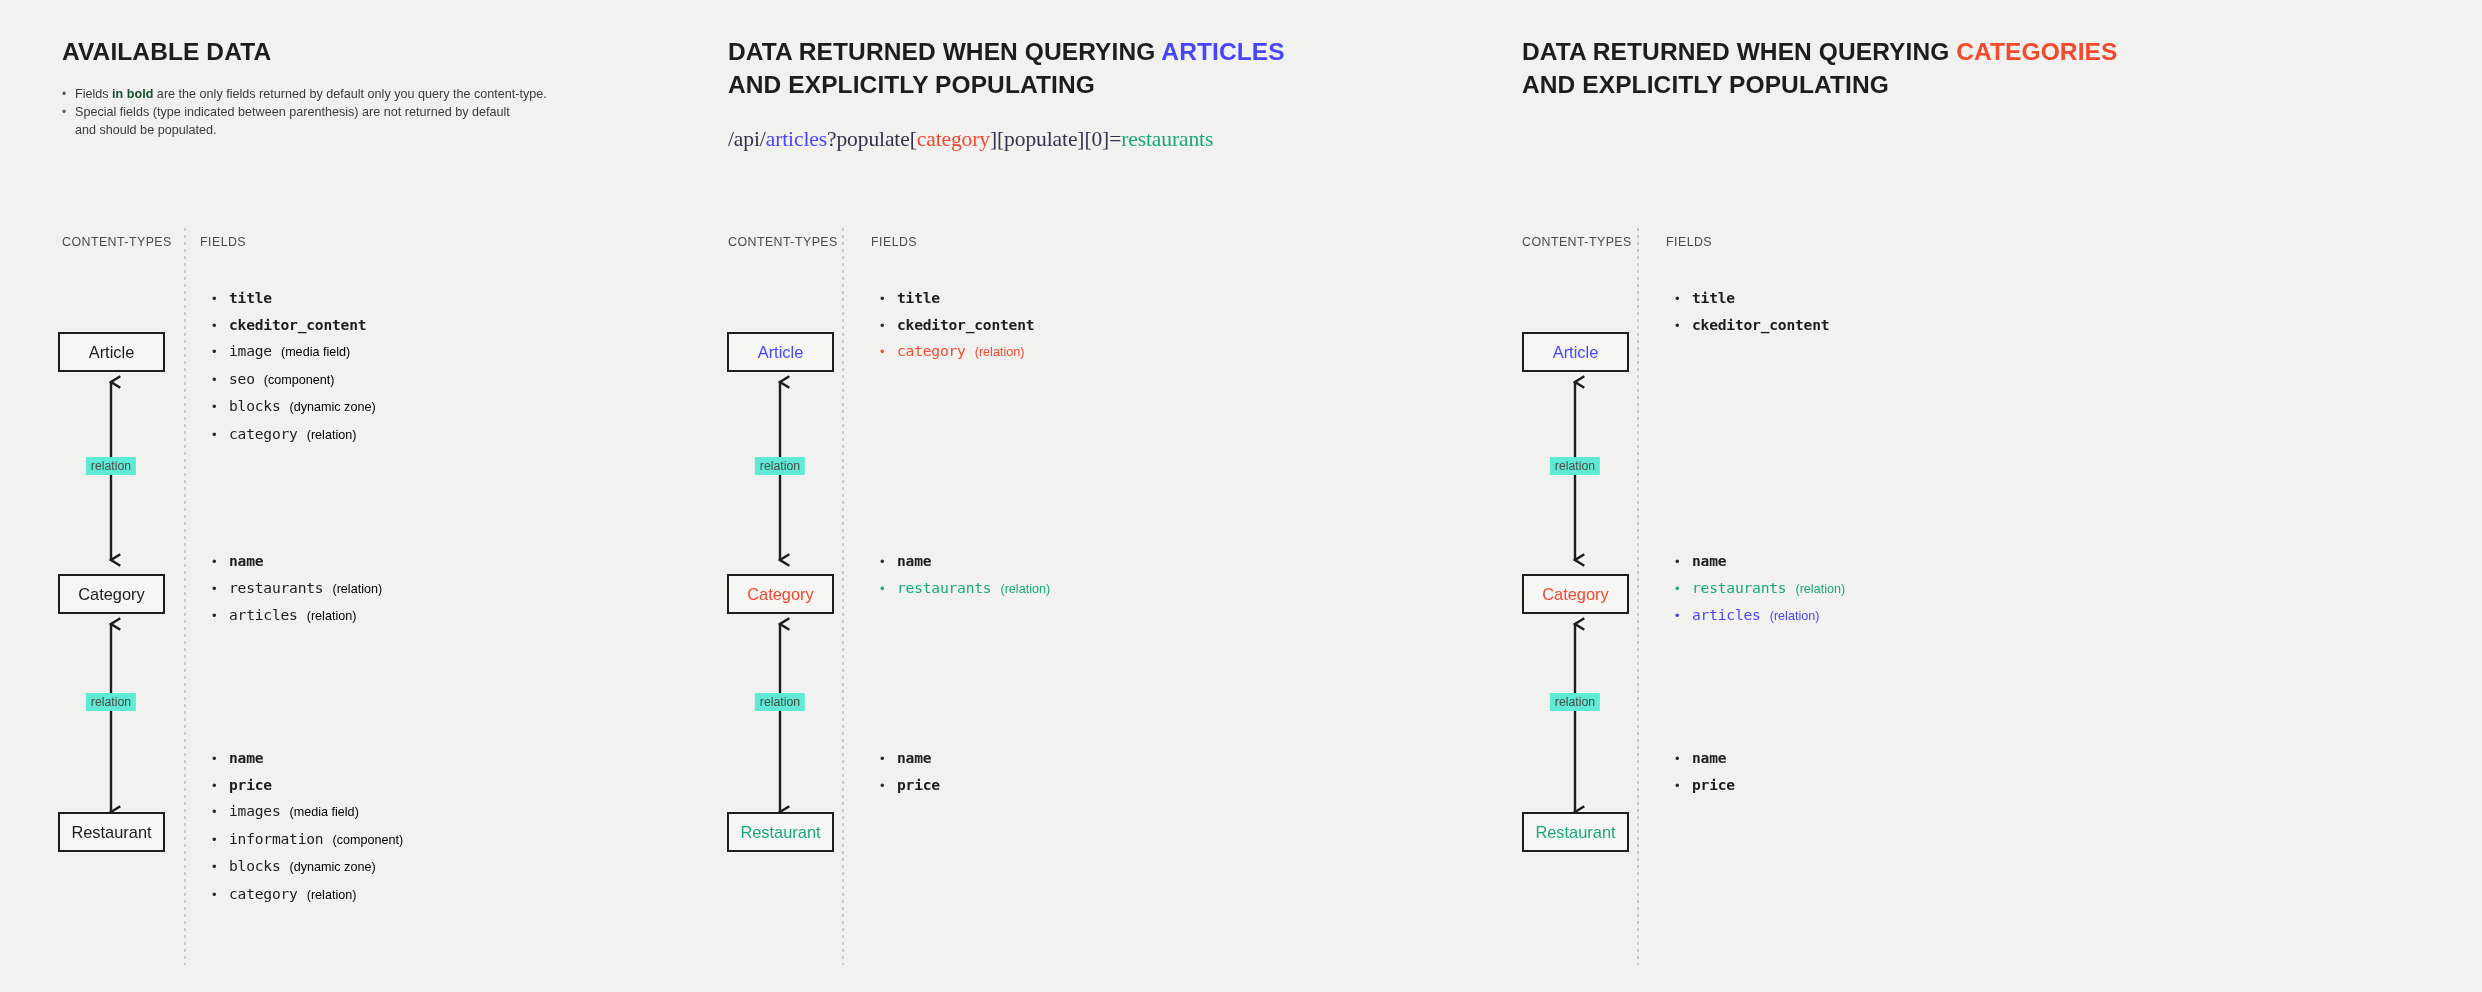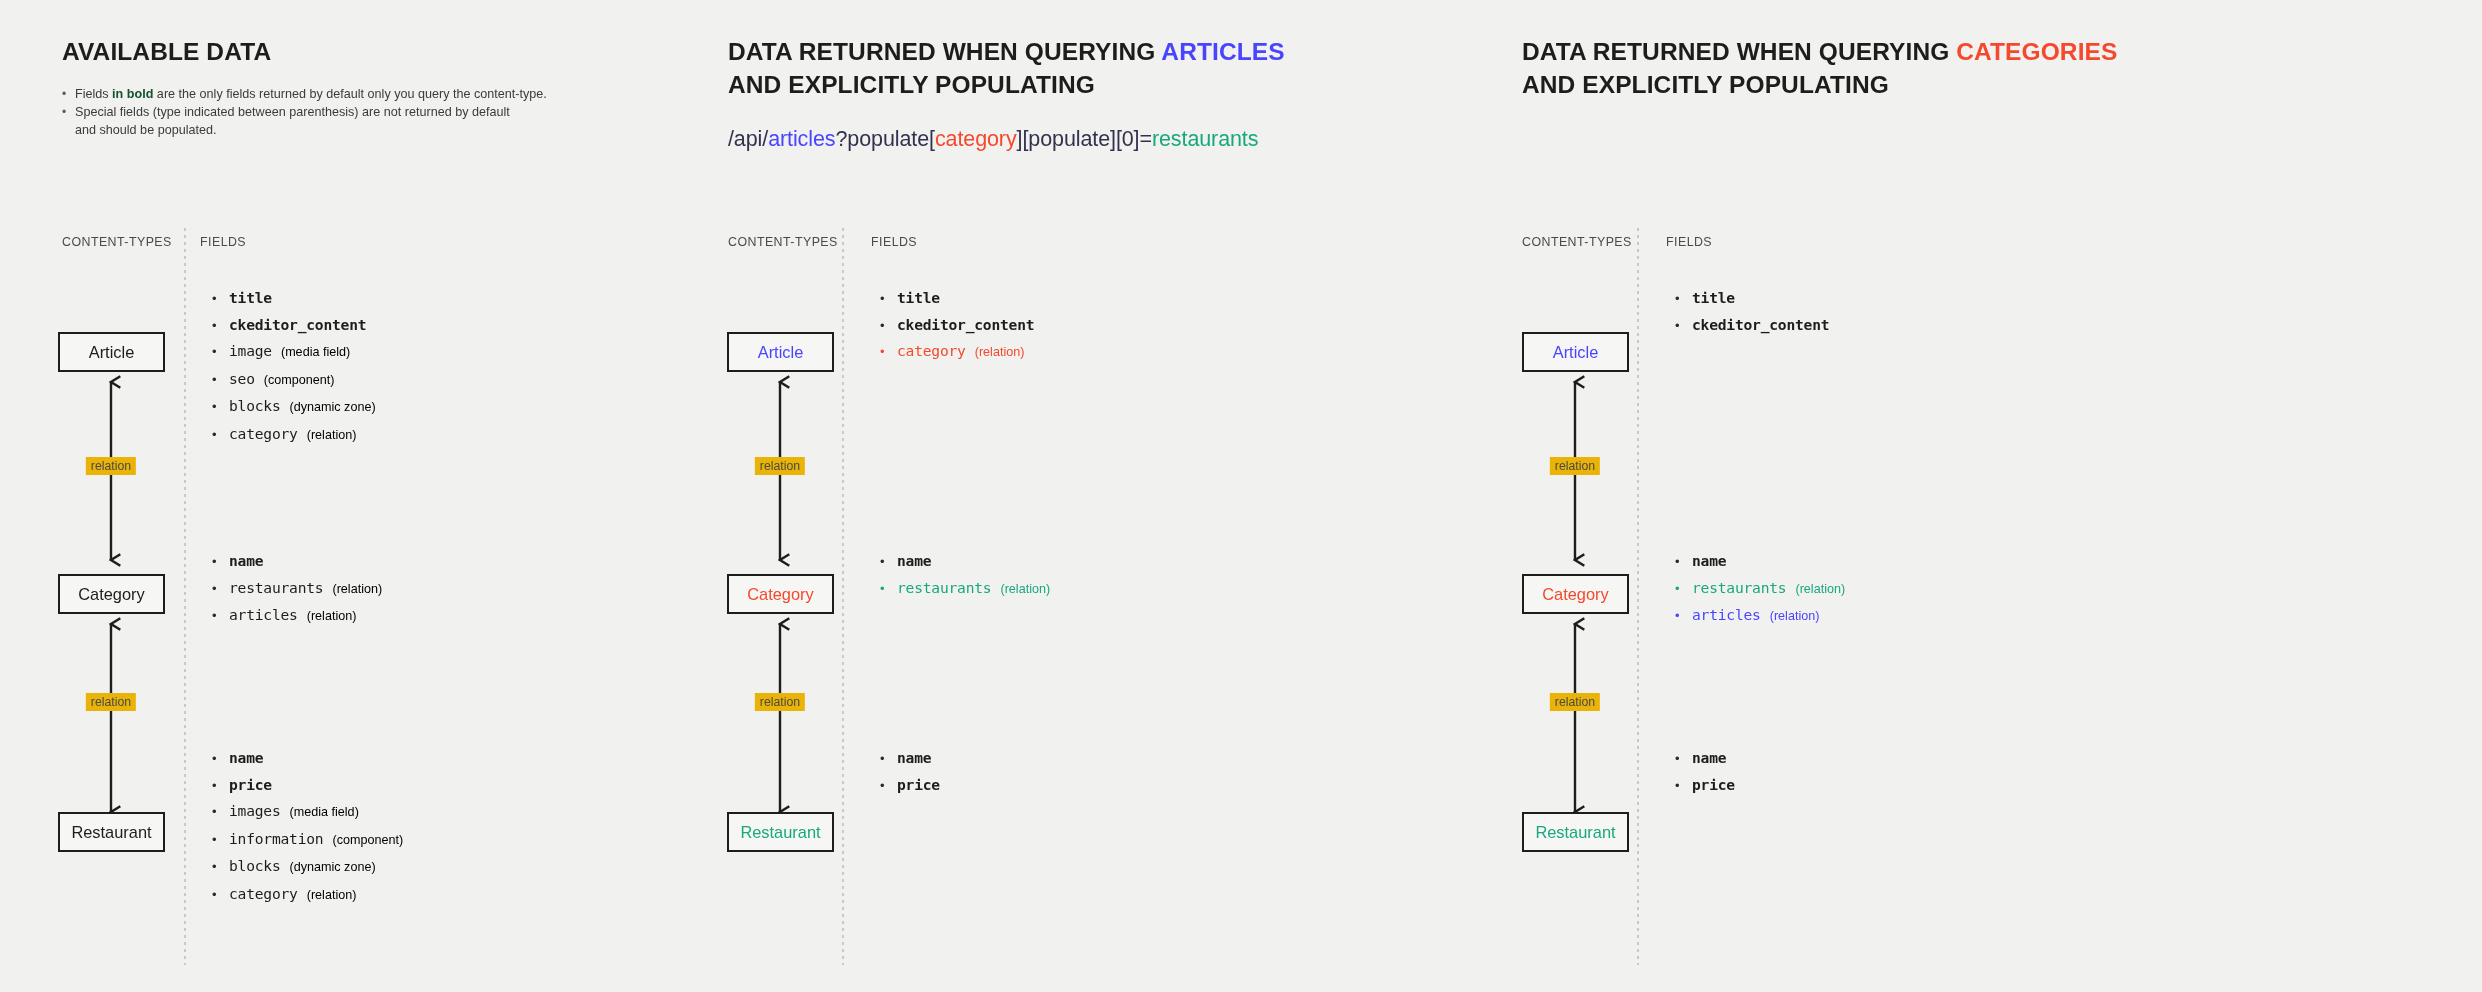--- a/index.html
+++ b/index.html
@@ -46,21 +46,21 @@
     line-height: 17.5px;
     margin-bottom: 1px;
   }
   .note-bullet { width: 13px; flex: none; color: #5b5b58; font-size: 12px; line-height:17.5px;}
   .note-text { white-space: pre-line; }
   .note-text b { font-weight: bold; color: #14532d; }
 
   
   .api-path {
     margin-top: 24px;
-    font-family: Liberation Sans, sans-serif;
+    font-family: Liberation Serif, serif;
     font-size: 21.5px;
     color: #32324d;
     letter-spacing: -0.1px;
     white-space: nowrap;
     line-height: 28px;
   }
   .api-path .c-blue  { color: #4945ff; }
   .api-path .c-red   { color: #f5482c; }
   .api-path .c-green { color: #18a87c; }
 
@@ -102,21 +102,21 @@
   }
   .node.w1 { width: 107px; height: 40px; }
   .node.c-blue  { color: #4945ff; }
   .node.c-red   { color: #f5482c; }
   .node.c-green { color: #18a87c; }
 
   .rel-label {
     position: absolute;
     font-size: 12.3px;
     color: #4a4a46;
-    background: #eab308;
+    background: #5eead4;
     padding: 2px 5px;
     white-space: nowrap;
     transform: translateX(-50%);
   }
 
   
   .field-group { position: absolute; }
   .field-row {
     display: flex;
     align-items: baseline;

